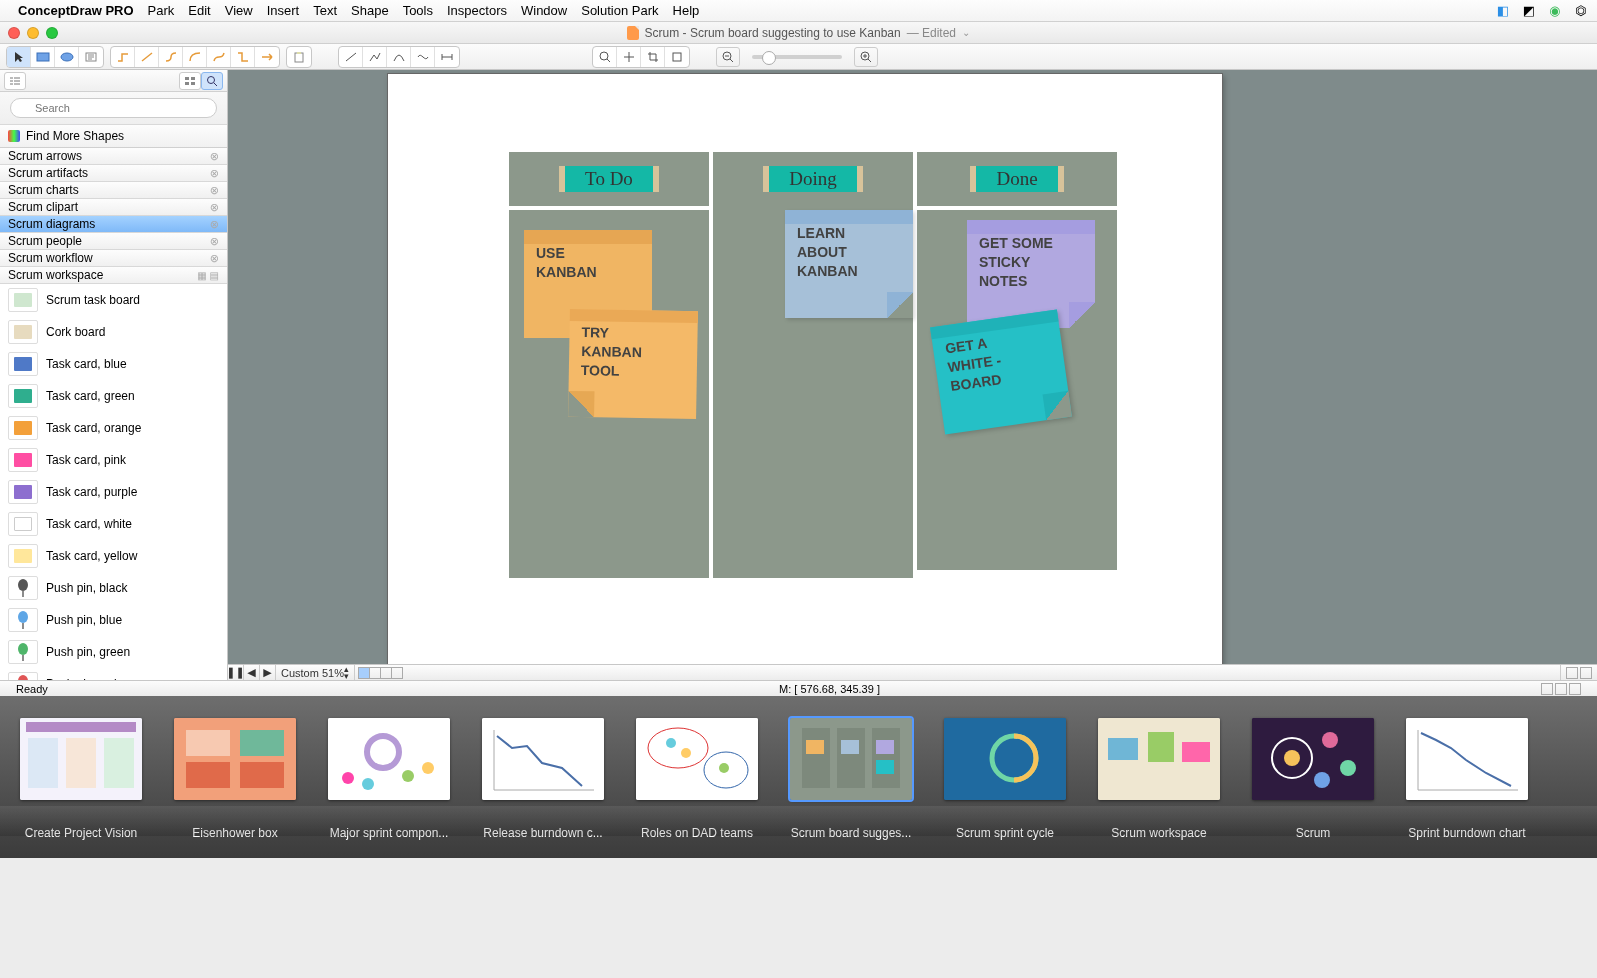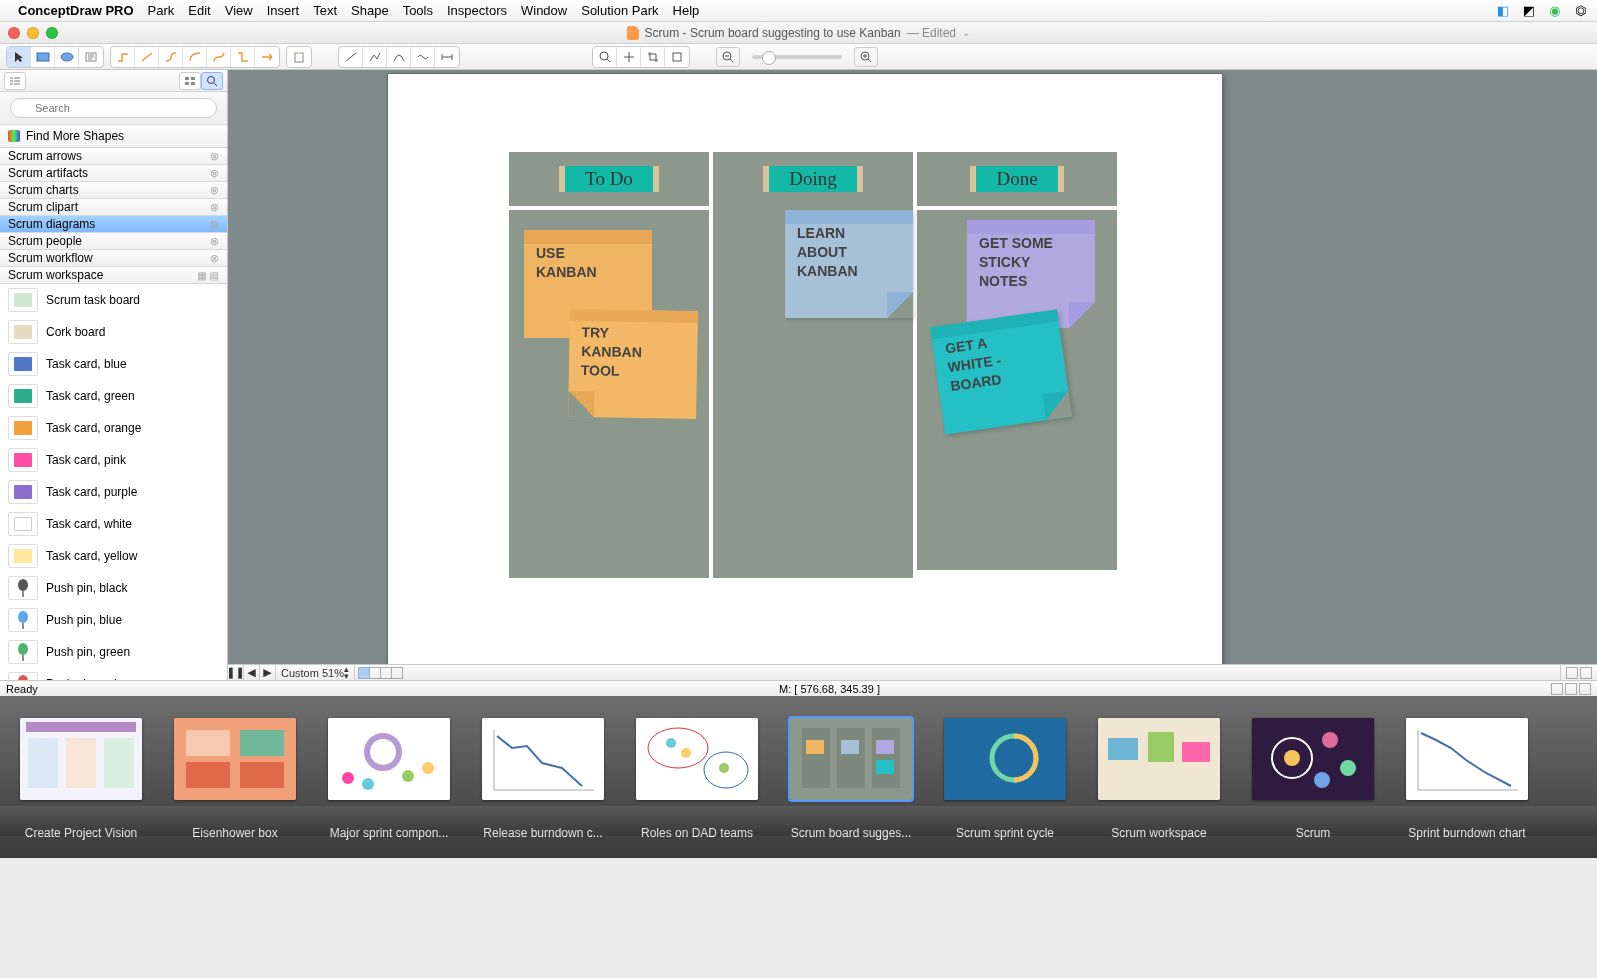--- a/index.html
+++ b/index.html
@@ -91,21 +91,21 @@
 
 .hbar { position:absolute; left:0; right:0; bottom:0; height:16px; background: linear-gradient(#fdfdfd,#ececec); border-top:1px solid #c7c7c7; display:flex; align-items:center; font-size:11px; color:#333; }
 .hbar .seg { border-right:1px solid #ccc; padding: 0 5px; height:100%; display:flex; align-items:center; justify-content:center; }
 .hbar .arrow { width:16px; }
 .hbar .views { margin-left:4px; display:flex; }
 .hbar .view { width:12px; height:12px; border:1px solid #aaa; margin-left:-1px; }
 .hbar .view.sel { background:#a7cefc; }
 .hbar .fill { flex:1; }
 
 
-.status { height:16px; background: linear-gradient(#fcfcfc,#ececec); border-top:1px solid #c7c7c7; font-size:11px; display:flex; align-items:center; padding: 0 6px; }
+.status { height:16px; background: linear-gradient(#fcfcfc,#ececec); border-top:1px solid #c7c7c7; font-size:11px; display:flex; align-items:center; padding: 0 16px; }
 .status .center { position:absolute; left:50%; transform:translateX(-50%);margin-left:31px; }
 .status .end { margin-left:auto; display:flex; gap:2px; }
 .status .end .sq { width:12px; height:12px; border:1px solid #aaa; }
 
 
 .gallery { height: 162px; background: linear-gradient(#6e6e6e,#3b3b3b); display:flex; align-items:flex-start; padding: 22px 20px 0; gap: 32px; overflow:hidden; position:relative; }
 .gallery::before { content:""; position:absolute; left:0; right:0; bottom:22px; height:30px; background: linear-gradient(rgba(255,255,255,.08), rgba(0,0,0,.15)); }
 .gitem { width:122px; display:flex; flex-direction:column; align-items:center; }
 .gthumb { width:122px; height:82px; background:#ddd; border-radius:2px; box-shadow: 0 1px 3px rgba(0,0,0,.5); position:relative; overflow:hidden; }
 .gthumb.active { outline: 2px solid #59f; }

